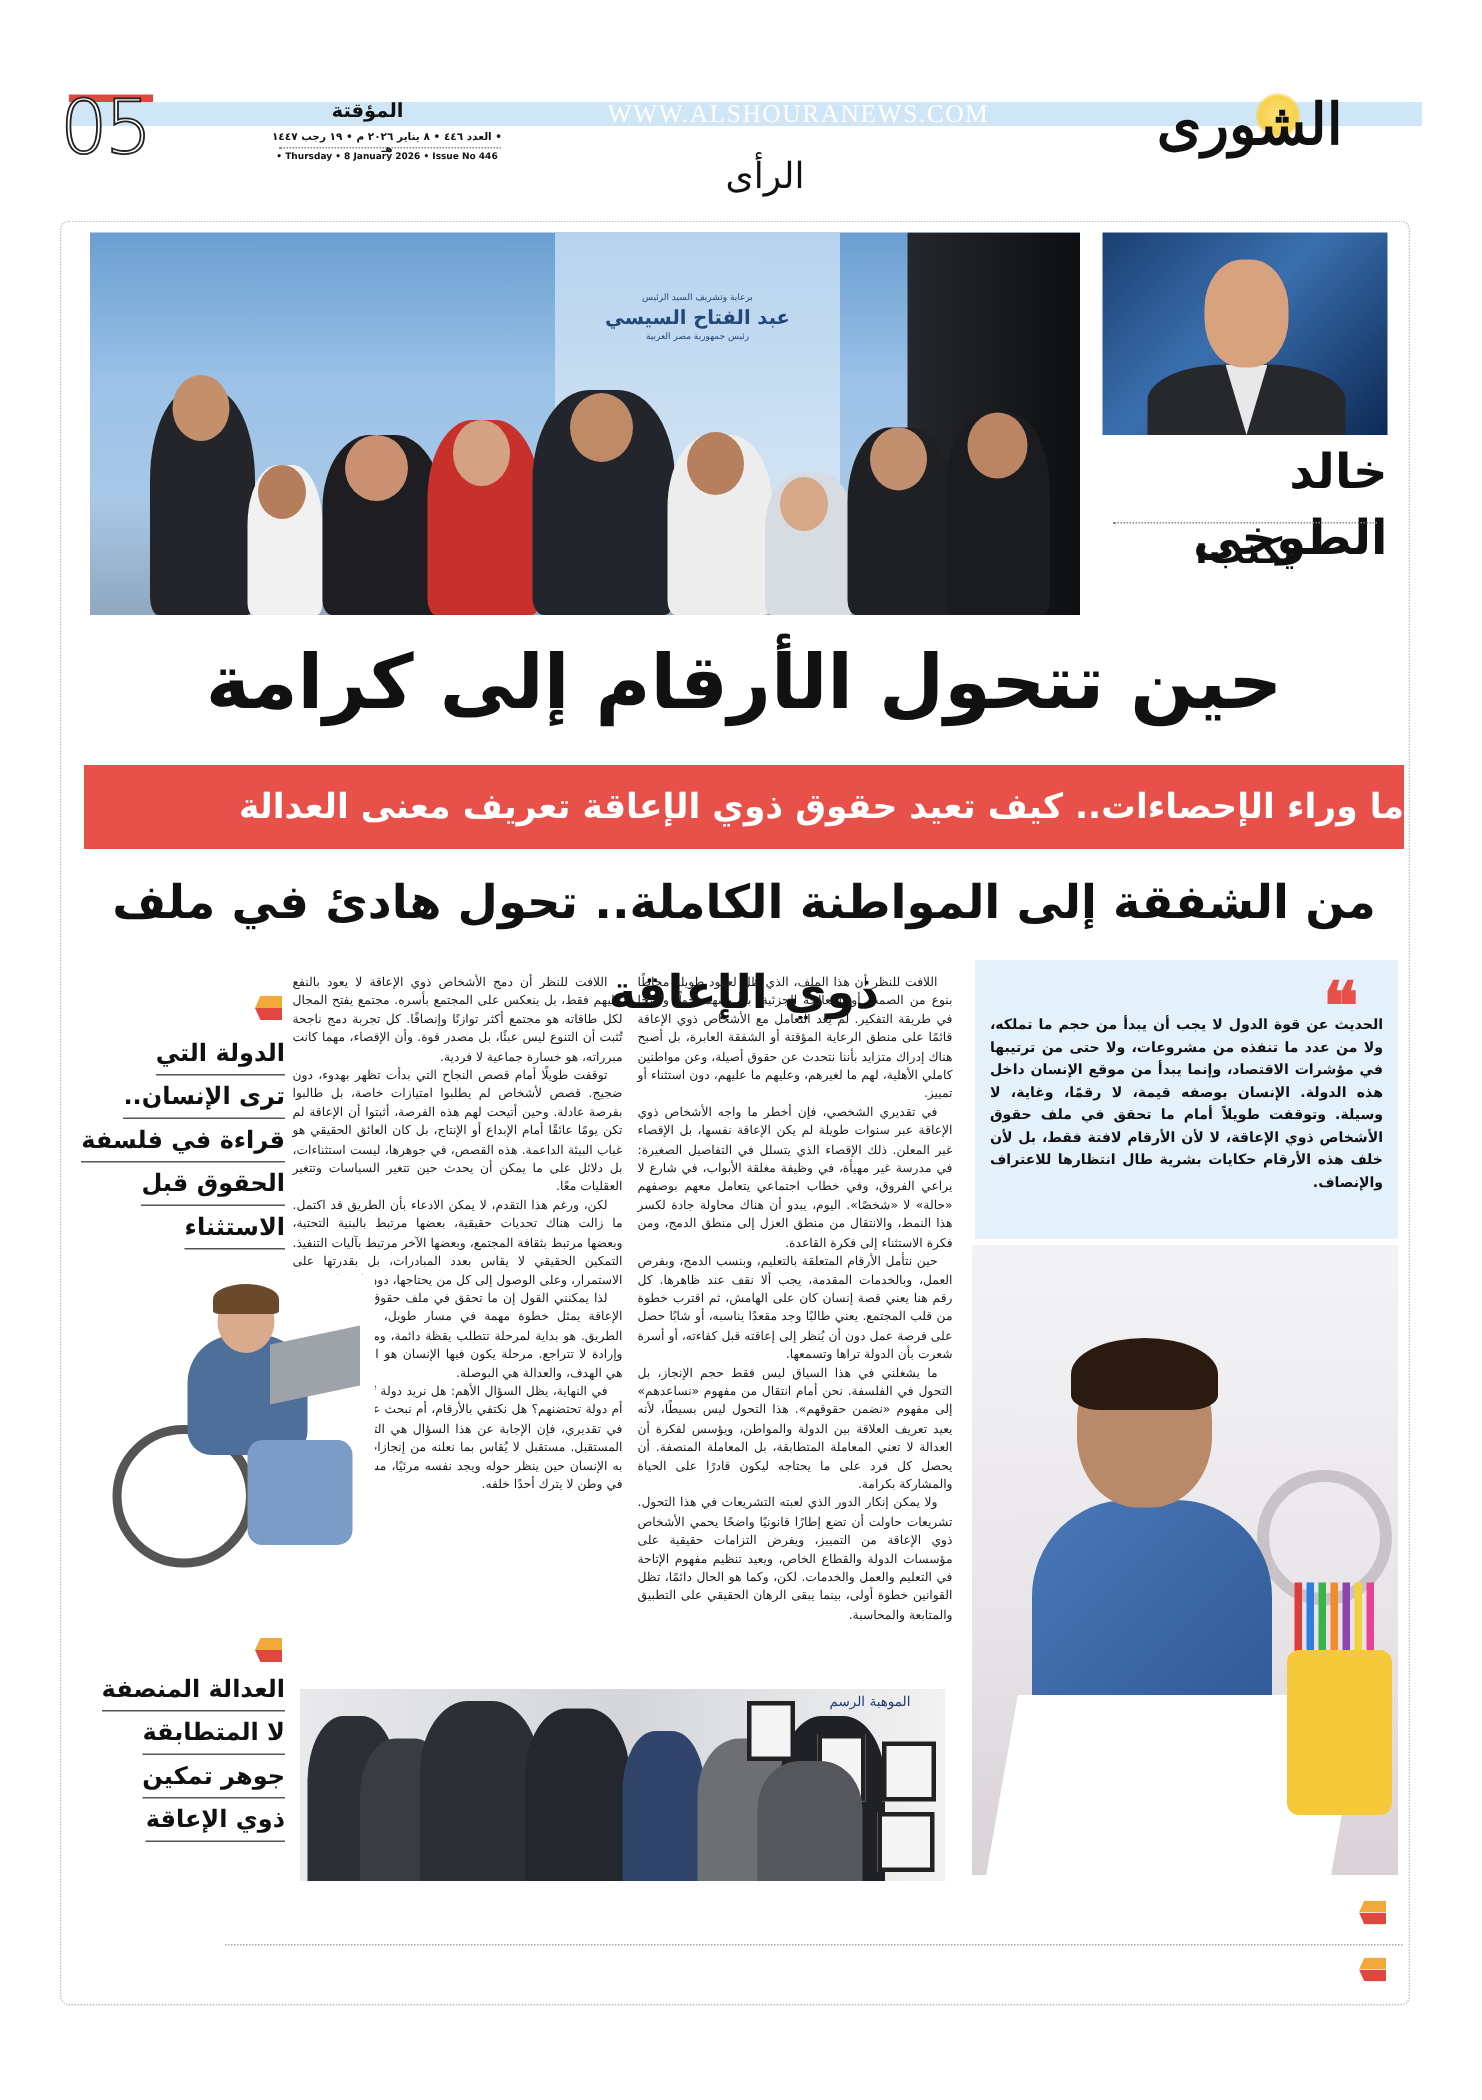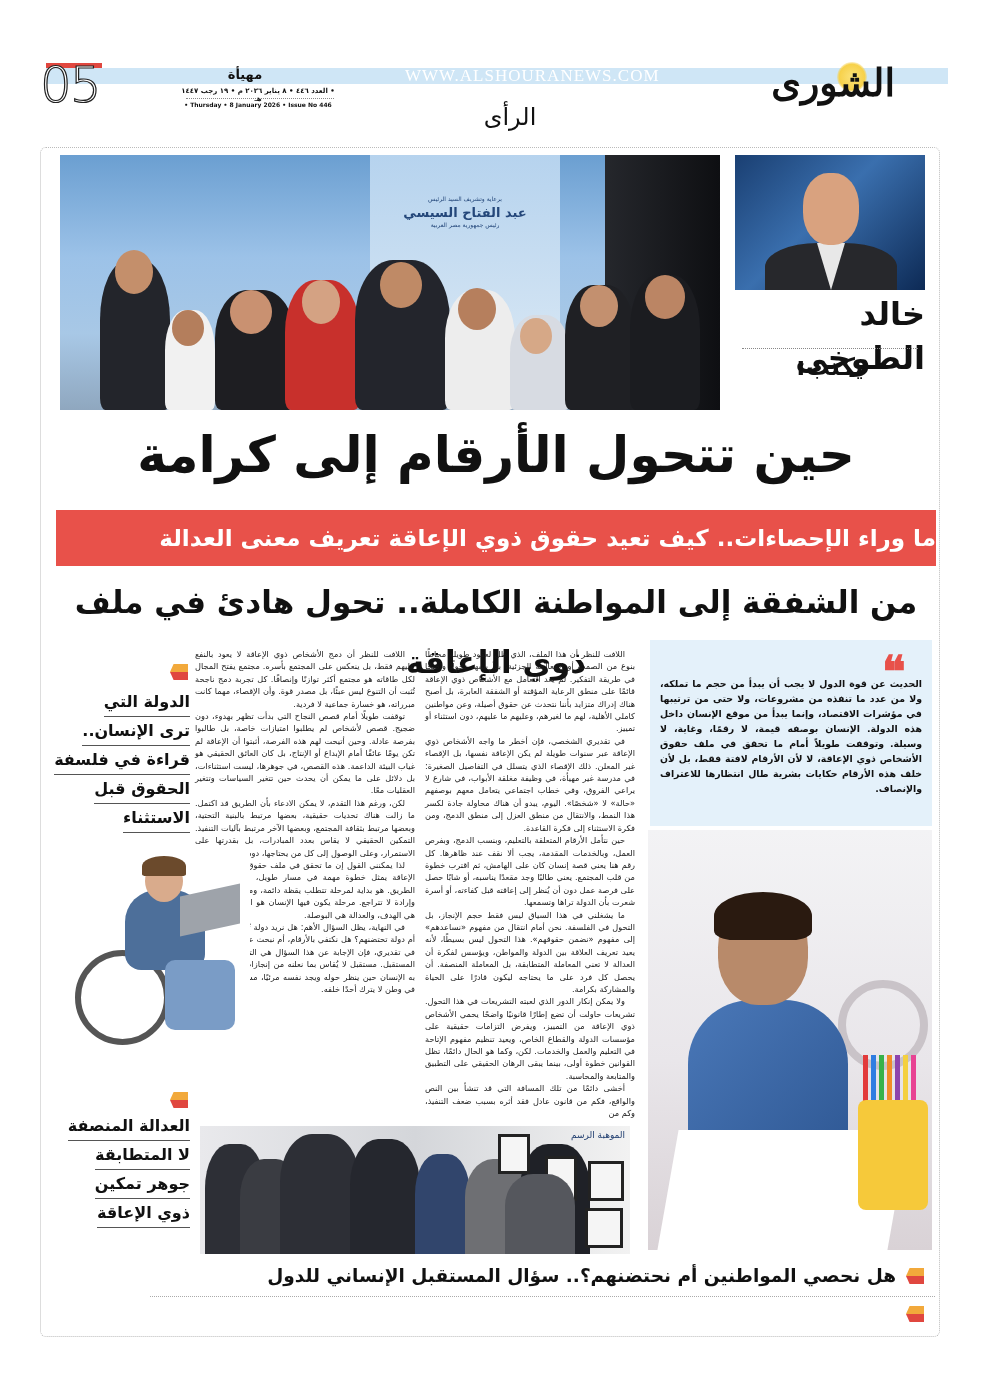--- a/index.html
+++ b/index.html
@@ -72,21 +72,21 @@
   .wc-wheel { position: absolute; left: 5px; top: 100px; width: 95px; height: 95px; border: 6px solid #555; border-radius: 50%; }
   .wc-body { position: absolute; left: 55px; top: 40px; width: 80px; height: 80px; border-radius: 40% 40% 20% 20%; background: #4d6f9a; }
   .wc-head { position: absolute; left: 75px; top: 10px; width: 38px; height: 42px; border-radius: 50%; background: #d9ab8c; }
   .wc-hair { position: absolute; left: 72px; top: 6px; width: 44px; height: 20px; border-radius: 50% 50% 10% 10%; background: #6b4a2c; }
   .wc-laptop { position: absolute; left: 110px; top: 40px; width: 60px; height: 40px; background: #9ea3aa; transform: skewY(-12deg); }
   .wc-legs { position: absolute; left: 95px; top: 110px; width: 70px; height: 70px; background: #7a9cc6; border-radius: 10px; }
 
   .photo-event { left: 200px; top: 1126px; width: 430px; height: 128px; background: linear-gradient(90deg, #e9e9ec 0%, #d4d6da 50%, #f2f2f2 100%); }
   .photo-event .suit-p { position: absolute; bottom: 0; border-radius: 40% 40% 0 0; background: #2d2f36; }
   .photo-event .frame-art { position: absolute; border: 3px solid #222; background: #f5f5f5; }
-  .photo-event .exhibit-title { position: absolute; left: 335px; top: 4px; width: 90px; direction: rtl; font-size: 9px; color: #1e3c6e; }
+  .photo-event .exhibit-title { position: absolute; left: 335px; top: 4px; width: 90px; text-align: center; direction: rtl; font-size: 9px; color: #1e3c6e; }
 
   
   .pull { position: absolute; direction: rtl; text-align: right; }
   .pull-icon { position: absolute; width: 20px; height: 16px; }
   .pull-icon::before { content: ""; position: absolute; left: 2px; top: 0; width: 18px; height: 8px; background: #f2a93b; clip-path: polygon(20% 0, 100% 0, 100% 100%, 0 100%); }
   .pull-icon::after { content: ""; position: absolute; left: 2px; top: 8px; width: 18px; height: 8px; background: #e0473f; clip-path: polygon(0 0, 100% 0, 100% 100%, 20% 100%); }
   .pull-line { display: block; font-weight: bold; font-size: 16px; line-height: 28px; border-bottom: 1.5px solid #555; margin-bottom: 0; white-space: nowrap; float: right; clear: both; }
   .pull-1 { left: 70px; top: 688px; width: 120px; }
   .pull-2 { left: 60px; top: 1112px; width: 130px; }
 
@@ -99,21 +99,21 @@
   .teaser .t-icon::after { content: ""; position: absolute; left: 0; top: 8px; width: 18px; height: 8px; background: #e0473f; clip-path: polygon(0 0, 100% 0, 100% 100%, 20% 100%); }
   .teaser-sep { position: absolute; left: 150px; top: 1296px; width: 785px; border-top: 1px dotted #aaa; }
 </style>
 </head>
 <body>
 
 <div class="page-num-bar"></div>
 <div class="blue-strip"></div>
 <div class="page-num">05</div>
 <div class="site-url">WWW.ALSHOURANEWS.COM</div>
-<div class="day-name">مهيأة</div>
+<div class="day-name">المؤقتة</div>
 <div class="date-ar">• العدد ٤٤٦  • ٨ يناير ٢٠٢٦ م  • ١٩ رجب ١٤٤٧ هـ</div>
 <div class="date-sep"></div>
 <div class="date-en">• Thursday  • 8 January 2026  • Issue No 446</div>
 <div class="section-name">الرأى</div>
 <div class="logo">
   <div class="logo-sun"></div>
   <div class="logo-text">الشورى</div>
 </div>
 
 <div class="frame"></div>
@@ -163,21 +163,20 @@
   <div class="quote-mark">❝</div>
   <div class="quote-text">الحديث عن قوة الدول لا يجب أن يبدأ من حجم ما تملكه، ولا من عدد ما تنفذه من مشروعات، ولا حتى من ترتيبها في مؤشرات الاقتصاد، وإنما يبدأ من موقع الإنسان داخل هذه الدولة. الإنسان بوصفه قيمة، لا رقمًا، وغاية، لا وسيلة. وتوقفت طويلاً أمام ما تحقق في ملف حقوق الأشخاص ذوي الإعاقة، لا لأن الأرقام لافتة فقط، بل لأن خلف هذه الأرقام حكايات بشرية طال انتظارها للاعتراف والإنصاف.</div>
 </div>
 
 <div class="col col-right-text">
   <p>اللافت للنظر أن هذا الملف، الذي ظل لعقود طويلة محاطًا بنوع من الصمت أو المعالجة الجزئية، بدأ يشهد تحولًا واضحًا في طريقة التفكير. لم يعد التعامل مع الأشخاص ذوي الإعاقة قائمًا على منطق الرعاية المؤقتة أو الشفقة العابرة، بل أصبح هناك إدراك متزايد بأننا نتحدث عن حقوق أصيلة، وعن مواطنين كاملي الأهلية، لهم ما لغيرهم، وعليهم ما عليهم، دون استثناء أو تمييز.</p>
   <p>في تقديري الشخصي، فإن أخطر ما واجه الأشخاص ذوي الإعاقة عبر سنوات طويلة لم يكن الإعاقة نفسها، بل الإقصاء غير المعلن. ذلك الإقصاء الذي يتسلل في التفاصيل الصغيرة: في مدرسة غير مهيأة، في وظيفة مغلقة الأبواب، في شارع لا يراعي الفروق، وفي خطاب اجتماعي يتعامل معهم بوصفهم «حالة» لا «شخصًا». اليوم، يبدو أن هناك محاولة جادة لكسر هذا النمط، والانتقال من منطق العزل إلى منطق الدمج، ومن فكرة الاستثناء إلى فكرة القاعدة.</p>
   <p>حين نتأمل الأرقام المتعلقة بالتعليم، وبنسب الدمج، وبفرص العمل، وبالخدمات المقدمة، يجب ألا نقف عند ظاهرها. كل رقم هنا يعني قصة إنسان كان على الهامش، ثم اقترب خطوة من قلب المجتمع. يعني طالبًا وجد مقعدًا يناسبه، أو شابًا حصل على فرصة عمل دون أن يُنظر إلى إعاقته قبل كفاءته، أو أسرة شعرت بأن الدولة تراها وتسمعها.</p>
   <p>ما يشغلني في هذا السياق ليس فقط حجم الإنجاز، بل التحول في الفلسفة. نحن أمام انتقال من مفهوم «نساعدهم» إلى مفهوم «نضمن حقوقهم». هذا التحول ليس بسيطًا، لأنه يعيد تعريف العلاقة بين الدولة والمواطن، ويؤسس لفكرة أن العدالة لا تعني المعاملة المتطابقة، بل المعاملة المنصفة. أن يحصل كل فرد على ما يحتاجه ليكون قادرًا على الحياة والمشاركة بكرامة.</p>
   <p>ولا يمكن إنكار الدور الذي لعبته التشريعات في هذا التحول. تشريعات حاولت أن تضع إطارًا قانونيًا واضحًا يحمي الأشخاص ذوي الإعاقة من التمييز، ويفرض التزامات حقيقية على مؤسسات الدولة والقطاع الخاص، ويعيد تنظيم مفهوم الإتاحة في التعليم والعمل والخدمات. لكن، وكما هو الحال دائمًا، تظل القوانين خطوة أولى، بينما يبقى الرهان الحقيقي على التطبيق والمتابعة والمحاسبة.</p>
-  <p>أخشى دائمًا من تلك المسافة التي قد تنشأ بين النص والواقع، فكم من قانون عادل فقد أثره بسبب ضعف التنفيذ، وكم من</p>
 </div>
 
 <div class="col col-mid-text">
   <p>اللافت للنظر أن دمج الأشخاص ذوي الإعاقة لا يعود بالنفع عليهم فقط، بل ينعكس على المجتمع بأسره. مجتمع يفتح المجال لكل طاقاته هو مجتمع أكثر توازنًا وإنصافًا. كل تجربة دمج ناجحة تُثبت أن التنوع ليس عبئًا، بل مصدر قوة. وأن الإقصاء، مهما كانت مبرراته، هو خسارة جماعية لا فردية.</p>
   <p>توقفت طويلًا أمام قصص النجاح التي بدأت تظهر بهدوء، دون ضجيج. قصص لأشخاص لم يطلبوا امتيازات خاصة، بل طالبوا بفرصة عادلة. وحين أتيحت لهم هذه الفرصة، أثبتوا أن الإعاقة لم تكن يومًا عائقًا أمام الإبداع أو الإنتاج، بل كان العائق الحقيقي هو غياب البيئة الداعمة. هذه القصص، في جوهرها، ليست استثناءات، بل دلائل على ما يمكن أن يحدث حين تتغير السياسات وتتغير العقليات معًا.</p>
   <p>لكن، ورغم هذا التقدم، لا يمكن الادعاء بأن الطريق قد اكتمل. ما زالت هناك تحديات حقيقية، بعضها مرتبط بالبنية التحتية، وبعضها مرتبط بثقافة المجتمع، وبعضها الآخر مرتبط بآليات التنفيذ. التمكين الحقيقي لا يقاس بعدد المبادرات، بل بقدرتها على الاستمرار، وعلى الوصول إلى كل من يحتاجها، دون استثناء.</p>
   <p>لذا يمكنني القول إن ما تحقق في ملف حقوق الأشخاص ذوي الإعاقة يمثل خطوة مهمة في مسار طويل، لكنه ليس نهاية الطريق. هو بداية لمرحلة تتطلب يقظة دائمة، ومراجعة مستمرة، وإرادة لا تتراجع. مرحلة يكون فيها الإنسان هو المعيار، والكرامة هي الهدف، والعدالة هي البوصلة.</p>
   <p>في النهاية، يظل السؤال الأهم: هل نريد دولة تُحصي مواطنيها، أم دولة تحتضنهم؟ هل نكتفي بالأرقام، أم نبحث عما وراء الأرقام؟ في تقديري، فإن الإجابة عن هذا السؤال هي التي ستحدد شكل المستقبل. مستقبل لا يُقاس بما نعلنه من إنجازات، بل بما يشعر به الإنسان حين ينظر حوله ويجد نفسه مرئيًا، مسموعًا، ومشاركًا في وطن لا يترك أحدًا خلفه.</p>
 </div>
 
@@ -233,18 +232,18 @@
 
 <div class="pull pull-2">
   <div class="pull-icon" style="right:2px;top:-20px;"></div>
   <span class="pull-line">العدالة المنصفة</span>
   <span class="pull-line">لا المتطابقة</span>
   <span class="pull-line">جوهر تمكين</span>
   <span class="pull-line">ذوي الإعاقة</span>
 </div>
 
 <div class="teaser teaser-1">
-  <span class="t-icon"></span><span>هل نحصي المواطنين أم نحتضنهم؟.. سؤال المستقبل الإنساني للدول</span>
+  <span class="t-icon"></span>
 </div>
 <div class="teaser-sep"></div>
 <div class="teaser teaser-2">
   <span class="t-icon"></span>
 </div>
 
 </body></html>

